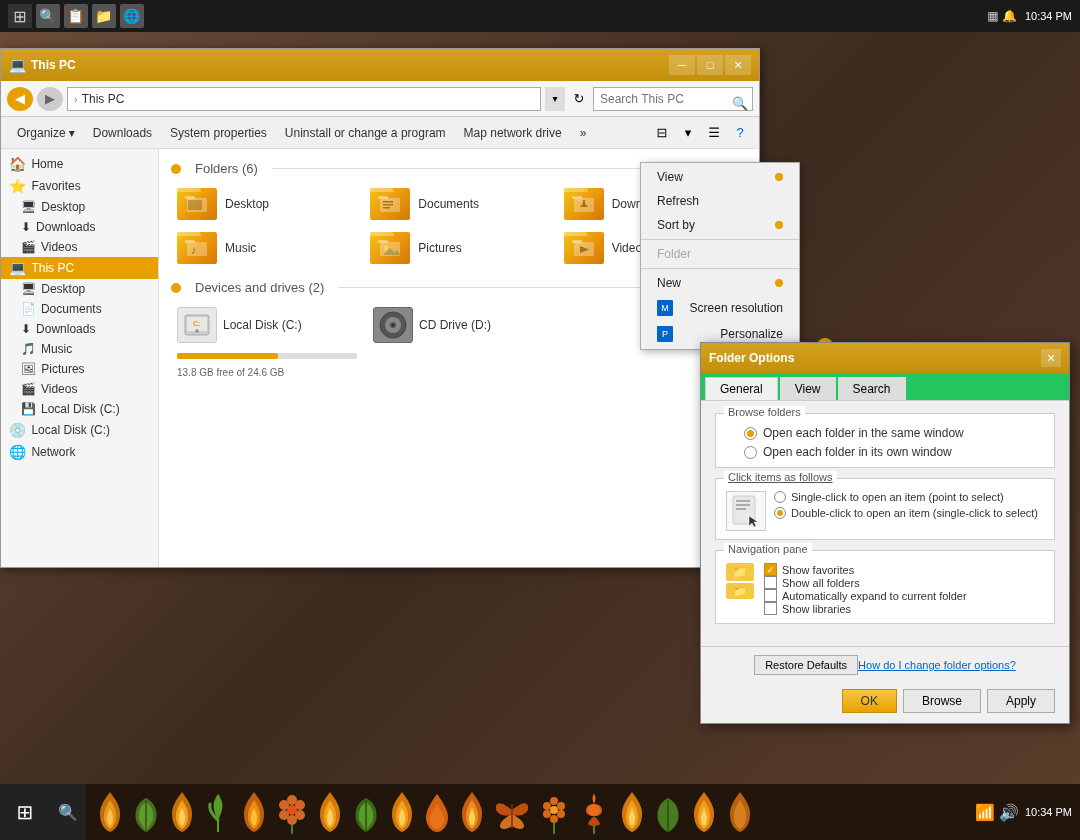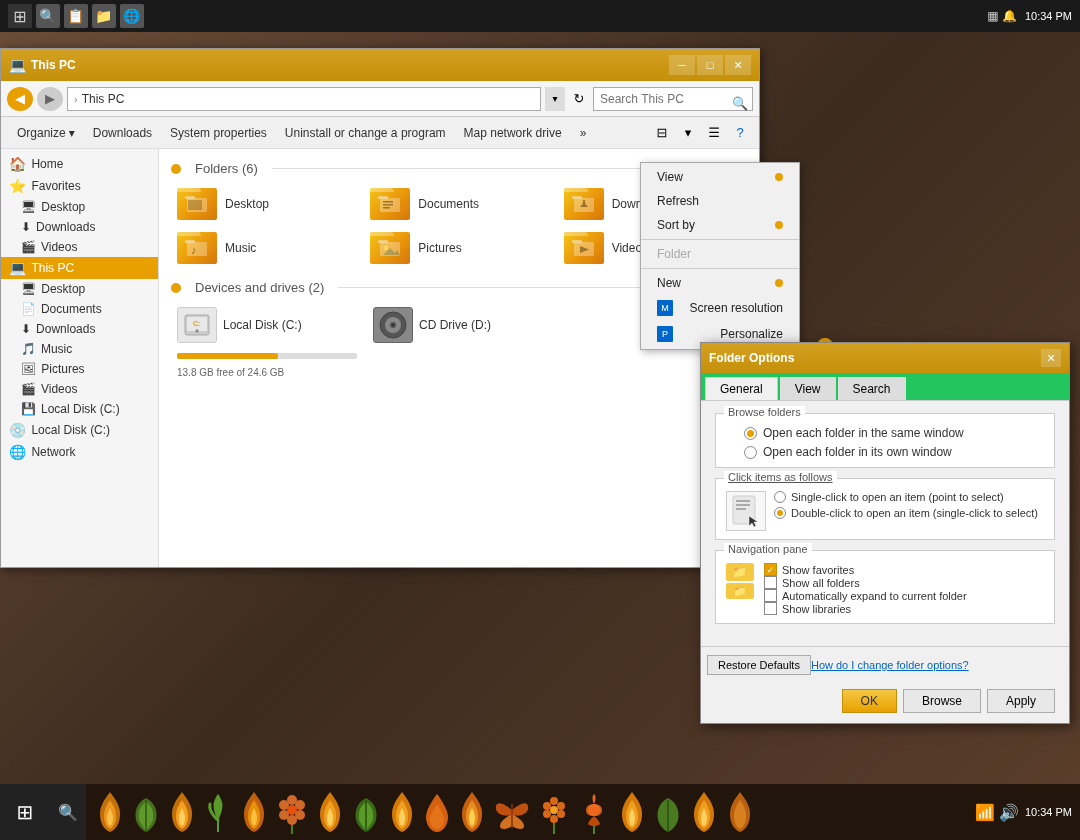--- a/index.html
+++ b/index.html
@@ -465,23 +465,23 @@
       border: 1px solid #888;
       background: #fff;
       display: flex; align-items: center; justify-content: center;
       flex-shrink: 0;
     }
     .checkbox-box.checked { background: #e8a000; border-color: #c4900a; }
     .checkbox-box.checked::after { content: '✓'; color: #fff; font-size: 9px; }
 
     .dialog-footer {
       display: flex;
-      justify-content: flex-start;
-      align-items: center;
-      padding: 8px 6px;
+      justify-content: center;
+      align-items: center;
+      padding: 8px 14px;
       border-top: 1px solid #ccc;
     }
     .restore-btn {
       padding: 3px 10px;
       border: 1px solid #aaa;
       background: #e8e8e8;
       font-size: 11px;
       cursor: pointer;
     }
     .dialog-link {

